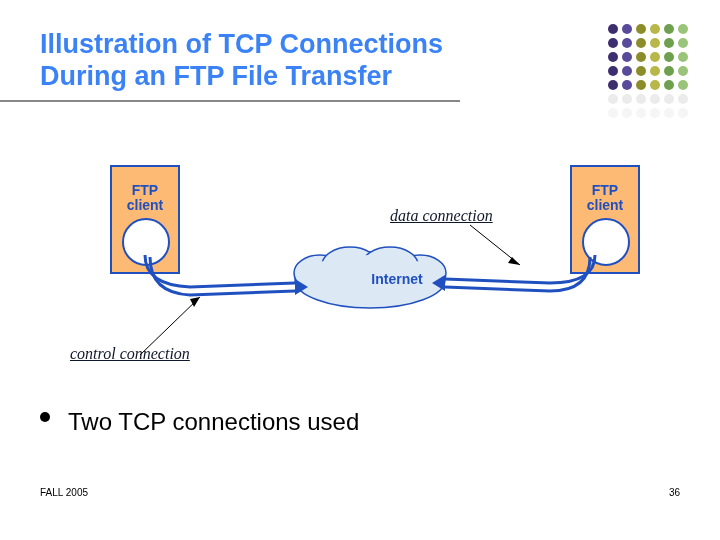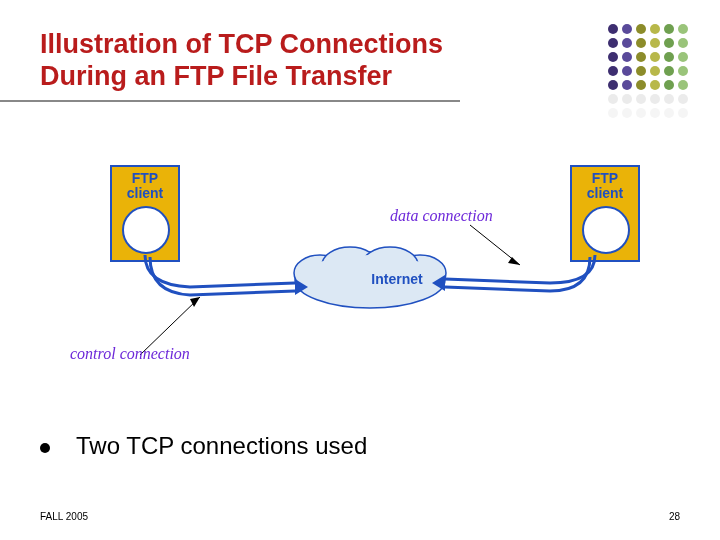--- a/index.html
+++ b/index.html
@@ -10,21 +10,21 @@
     font-family: Arial, sans-serif;
     position: relative;
     overflow: hidden;
   }
   .title {
     position: absolute;
     left: 40px;
     top: 28px;
     font-size: 27px;
     font-weight: bold;
-    color: #b91c1c;
+    color: #3b82f6;
     line-height: 1.2;
     z-index: 2;
   }
   .title-underline {
     position: absolute;
     left: 0;
     top: 100px;
     width: 460px;
     height: 2px;
     background: #888;
@@ -48,22 +48,22 @@
   .diagram {
     position: absolute;
     left: 90px;
     top: 165px;
     width: 560px;
     height: 200px;
   }
   .box {
     position: absolute;
     border: 2px solid #2050c0;
-    padding: 4px 10px 6px 10px;
-    background: #eab308;
+    padding: 16px 10px 6px 10px;
+    background: #fdba74;
     text-align: center;
   }
   .box-title {
     color: #2050c0;
     font-weight: bold;
     font-size: 14px;
     line-height: 1.1;
   }
   .circle {
     width: 48px;
@@ -79,45 +79,44 @@
     font-weight: bold;
     font-size: 14px;
     text-align: center;
     margin-left: 27px;
   }
   .annot {
     position: absolute;
     font-family: "Times New Roman", serif;
     font-style: italic;
     font-size: 16px;
-    color: #6d28d9;
+    color: #0f172a;
+    text-decoration: underline;
   }
   .bullet-row {
     position: absolute;
     left: 40px;
-    top: 432px;
+    top: 408px;
     display: flex;
-    align-items: center;
-    gap: 8px;
   }
   .bullet-dot {
     width: 10px;
     height: 10px;
     background: #000;
     border-radius: 50%;
     margin-right: 18px;
     margin-top: 4px;
   }
   .bullet-text {
     font-size: 24px;
     color: #000;
   }
   .footer {
     position: absolute;
-    bottom: 18px;
+    bottom: 42px;
     left: 40px;
     right: 40px;
     font-size: 10px;
     color: #000;
     display: flex;
     justify-content: space-between;
   }
   .footer .center { position:absolute; left:50%; transform:translateX(-50%); }
 </style>
 </head>
@@ -223,14 +222,14 @@
   <div class="annot" style="left:-20px; top:180px;">control connection</div>
 </div>
 
 <div class="bullet-row">
   <div class="bullet-dot"></div>
   <div class="bullet-text">Two TCP connections used</div>
 </div>
 
 <div class="footer">
   <span>FALL 2005</span>
-  <span>28</span>
+  <span>36</span>
 </div>
 
 </body></html>

